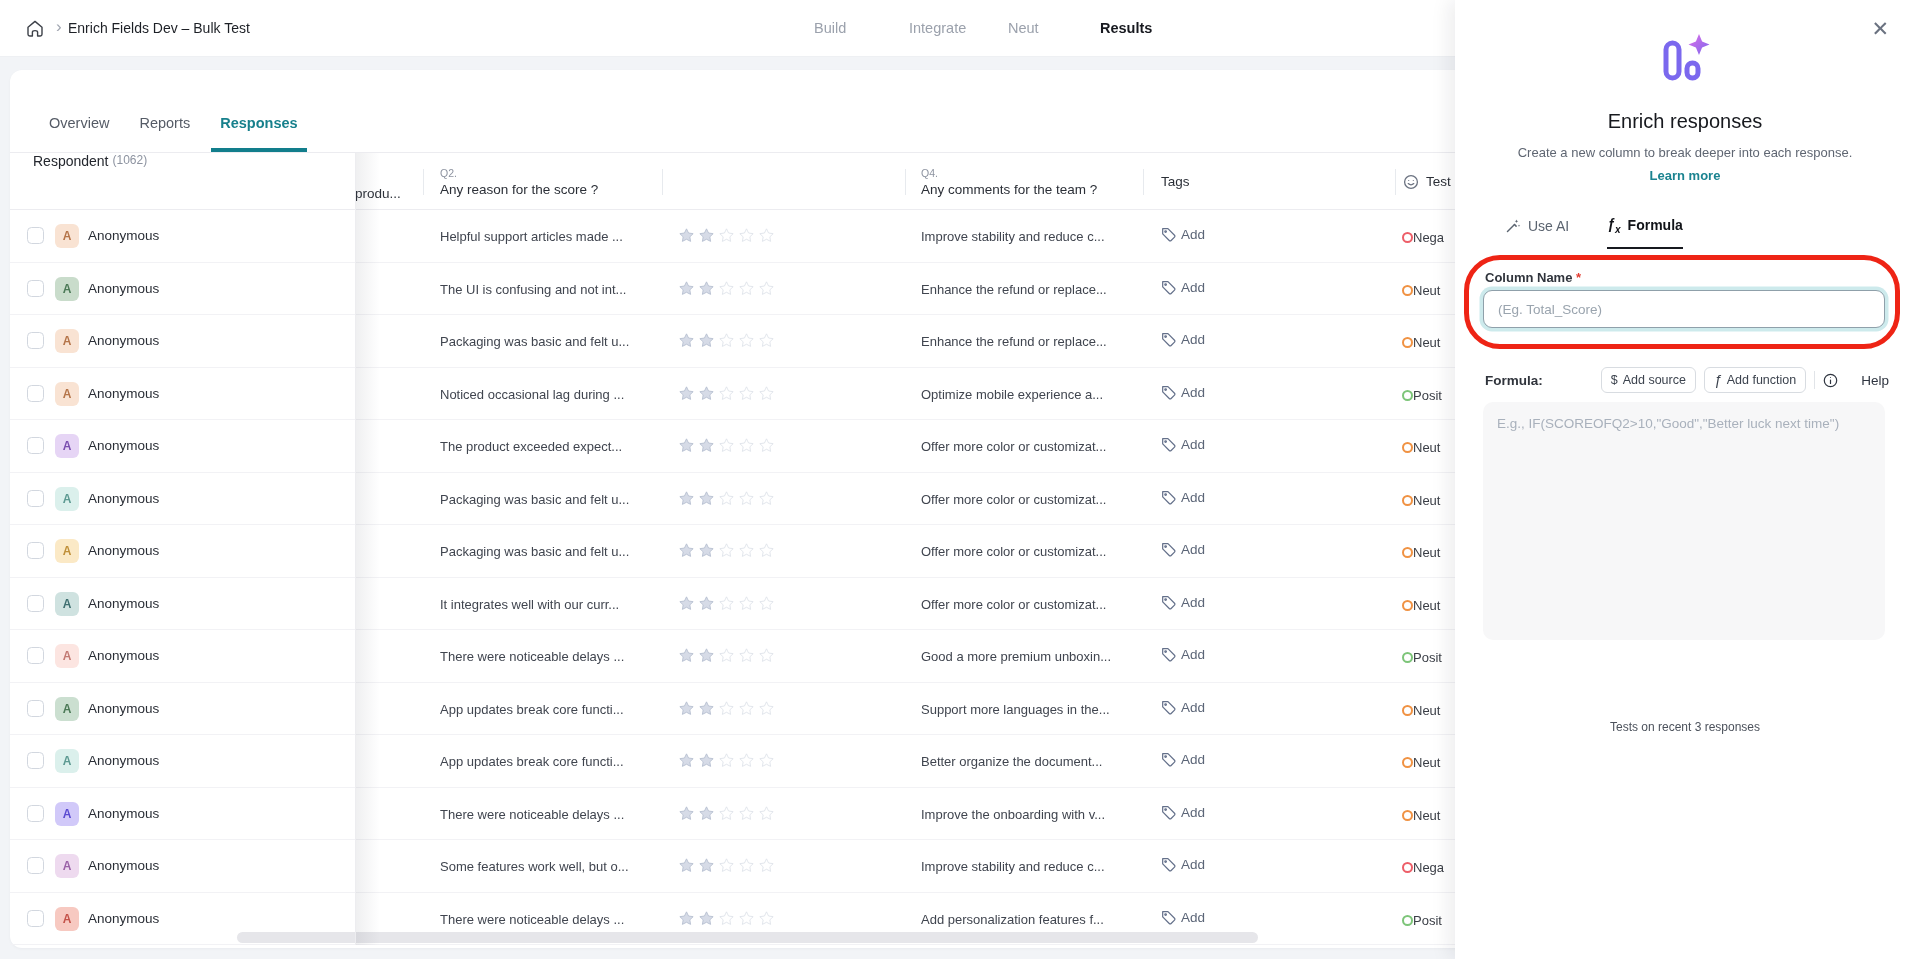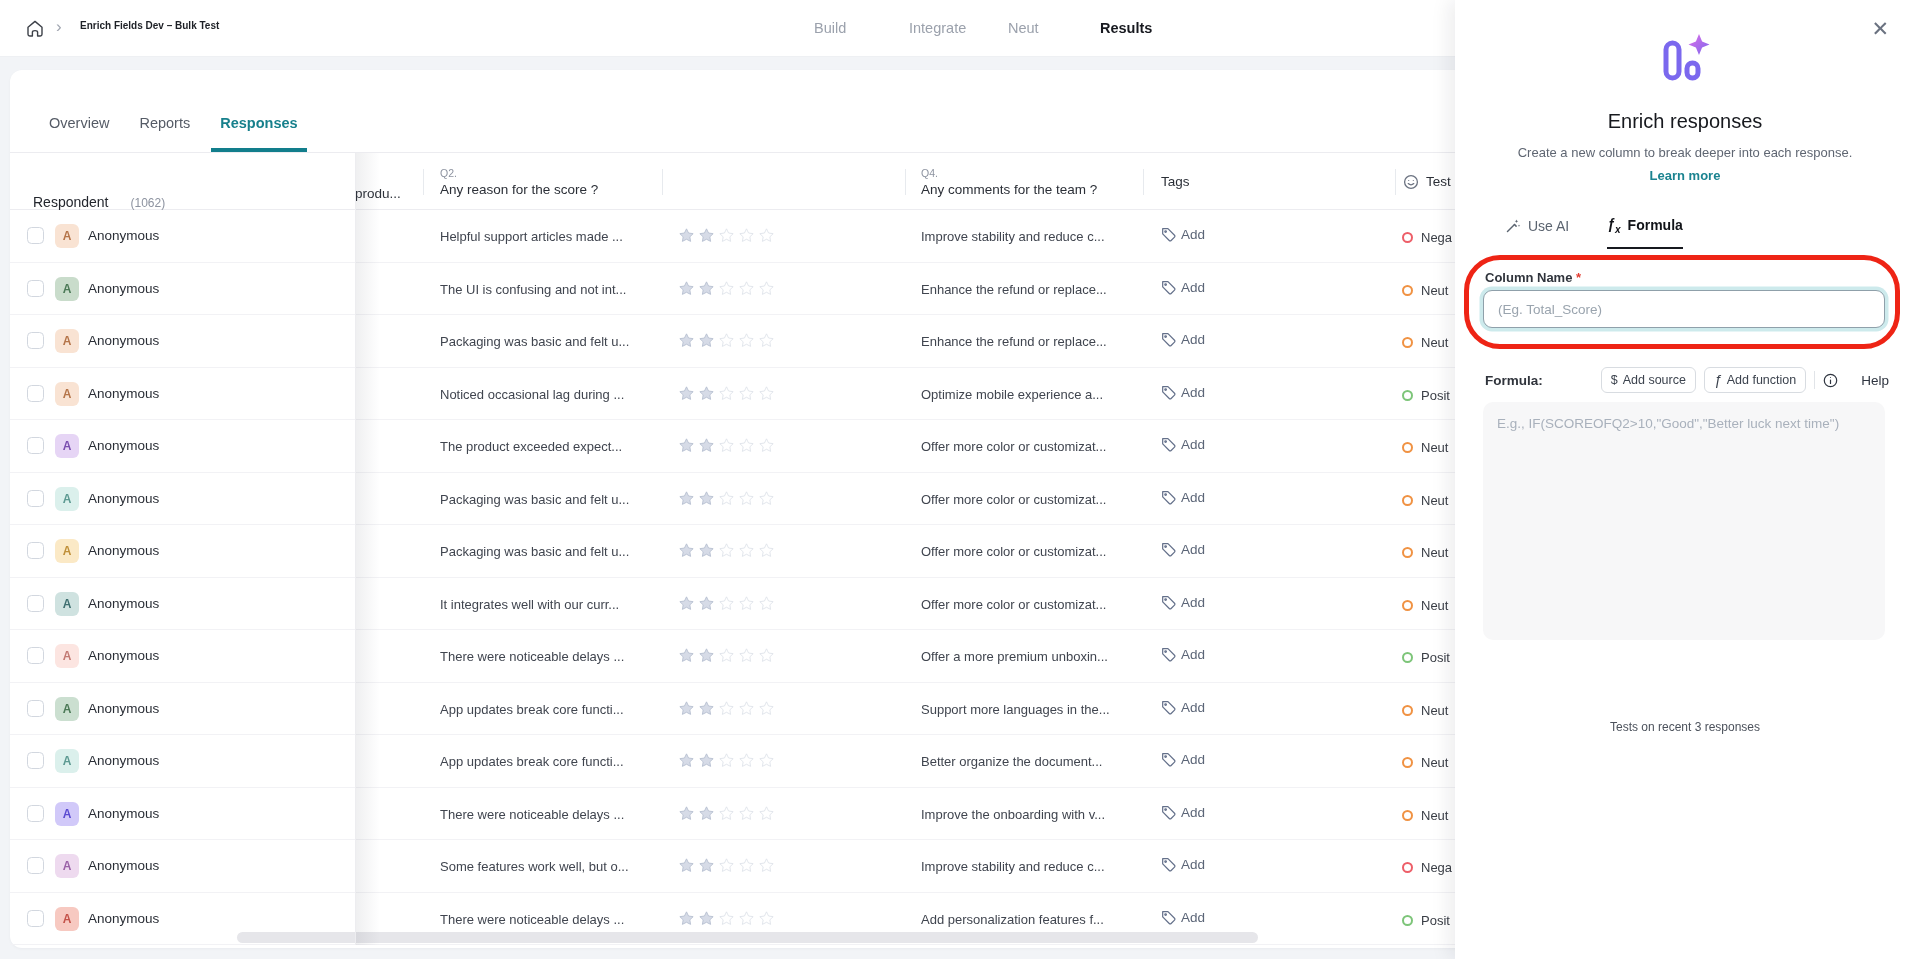--- a/index.html
+++ b/index.html
@@ -3,35 +3,35 @@
 <meta charset="utf-8">
 <style>
   * { margin:0; padding:0; box-sizing:border-box; }
   html,body { width:1915px; height:959px; overflow:hidden; }
   body { font-family:"Liberation Sans", sans-serif; background:#f2f4f7; position:relative; color:#2f333b; }
 
   
   .topbar { position:absolute; left:0; top:0; width:1915px; height:57px; background:#fff; border-bottom:1px solid #eef0f3; }
   .home-btn { position:absolute; left:24px; top:18px; width:22px; height:22px; cursor:pointer; }
   .crumb-chev { position:absolute; left:56px; top:17px; font-size:17px; color:#a0a5b0; }
-  .crumb-title { position:absolute; left:80px; top:20px; font-size:10px; font-weight:bold; color:#1d2026; }
+  .crumb-title { position:absolute; left:68px; top:20px; font-size:14px; font-weight:normal; color:#1d2026; }
   .nav-item { position:absolute; top:20px; font-size:14.5px; color:#9ba1ac; cursor:pointer; }
   .nav-item.active { color:#17191f; font-weight:bold; }
 
   
   .card { position:absolute; left:10px; top:70px; width:1905px; height:878px; background:#fff; border-radius:12px; box-shadow:0 1px 3px rgba(25,30,45,.04); }
 
   
   .tabs { display:flex; padding:28px 0 0 39px; border-bottom:1px solid #ececf0; height:83px; align-items:flex-end; gap:30px; }
   .tab { font-size:14.5px; color:#555b66; padding-bottom:17px; border-bottom:4px solid transparent; cursor:pointer; }
   .tab.active { color:#17808c; font-weight:bold; border-bottom-color:#127e8c; padding-left:9px; padding-right:9px; margin-left:-9px; margin-right:-9px; }
 
   
   .thead { position:relative; height:57px; border-bottom:1px solid #ececf0; }
-  .th-respondent { position:absolute; left:23px; top:0; height:57px; display:flex; align-items:flex-end; gap:22px; font-size:14px; color:#23262d; }
+  .th-respondent { position:absolute; left:23px; top:0; height:57px; display:flex; align-items:flex-start; gap:4px; font-size:14px; color:#23262d; }
   .th-count { font-size:12px; color:#8d93a0; }
   .th-partial { position:absolute; left:345px; top:0; height:57px; display:flex; align-items:flex-end; padding-bottom:9px; font-size:13.5px; color:#2f333b; }
   .th-q { position:absolute; top:0; height:57px; display:flex; flex-direction:column; justify-content:center; gap:3px; }
   .th-qno { font-size:10.5px; color:#8d93a0; }
   .th-qlabel { font-size:13.5px; color:#2b2f37; font-weight:500; }
   .th-plain { position:absolute; top:0; height:57px; display:flex; align-items:center; gap:7px; font-size:13.5px; color:#2b2f37; font-weight:500; }
   .th-sep { position:absolute; top:16px; width:1px; height:26px; background:#e7eaee; }
 
   
   .frozen-border { position:absolute; left:345px; top:83px; width:1px; height:792px; background:#ededf0; z-index:3; }
@@ -42,21 +42,21 @@
   .row { position:relative; height:52.5px; border-bottom:1px solid #f2f2f5; cursor:pointer; }
   .cb { position:absolute; left:17px; top:17px; width:17px; height:17px; border:1.5px solid #d2d7df; border-radius:4.5px; background:#fff; }
   .avatar { position:absolute; left:45px; top:14px; width:24px; height:24px; border-radius:6px; display:flex; align-items:center; justify-content:center; font-size:12px; font-weight:bold; }
   .r-name { position:absolute; left:78px; top:18px; font-size:13.5px; color:#2a2e36; }
   .r-q2 { position:absolute; left:430px; top:19px; font-size:13px; color:#40454f; }
   .r-stars { position:absolute; left:668px; top:17px; display:flex; gap:3px; }
   .star-f path { fill:#d6dbe7; stroke:#b4bdcf; stroke-width:1.2; }
   .star-e path { fill:#ffffff; stroke:#dde1e9; stroke-width:1.2; }
   .r-q4 { position:absolute; left:911px; top:19px; font-size:13px; color:#40454f; }
   .r-add { position:absolute; left:1151px; top:17px; display:flex; align-items:center; gap:5px; font-size:13.5px; color:#5b6577; cursor:pointer; }
-  .r-sent { position:absolute; left:1392px; top:20px; display:flex; align-items:center; gap:8px; font-size:13px; color:#3a3e46; white-space:nowrap; }
+  .r-sent { position:absolute; left:1392px; top:20px; display:flex; align-items:center; font-size:13px; color:#3a3e46; white-space:nowrap; }
   .sent-ring { width:11px; height:11px; border-radius:50%; border:2px solid #999; flex:0 0 auto; }
 
   
   .hscroll { position:absolute; left:227px; top:862px; width:1021px; height:11px; background:#e6e6ea; border-radius:6px; cursor:pointer; }
 
   
   .panel { position:absolute; right:0; top:0; width:460px; height:959px; background:#fff; box-shadow:-6px 0 18px rgba(20,24,40,.08); z-index:10; }
   .p-close { position:absolute; right:26px; top:18px; font-size:21px; color:#6a7280; cursor:pointer; line-height:1; }
   .p-icon { position:absolute; left:50%; transform:translateX(-50%); top:32px; }
   .p-title { position:absolute; left:0; top:110px; width:100%; text-align:center; font-size:20px; font-weight:normal; color:#17191e; }
@@ -462,21 +462,21 @@
           <svg width="17" height="17" viewBox="0 0 24 24" class="star-e">
             <path d="M12 2.6l2.9 5.9 6.5.9-4.7 4.5 1.1 6.4L12 17.3l-5.8 3 1.1-6.4L2.6 9.4l6.5-.9z"></path>
           </svg>
           <svg width="17" height="17" viewBox="0 0 24 24" class="star-e">
             <path d="M12 2.6l2.9 5.9 6.5.9-4.7 4.5 1.1 6.4L12 17.3l-5.8 3 1.1-6.4L2.6 9.4l6.5-.9z"></path>
           </svg>
           <svg width="17" height="17" viewBox="0 0 24 24" class="star-e">
             <path d="M12 2.6l2.9 5.9 6.5.9-4.7 4.5 1.1 6.4L12 17.3l-5.8 3 1.1-6.4L2.6 9.4l6.5-.9z"></path>
           </svg>
         </div>
-    <div class="r-q4">Offer a more premium unboxin...</div>
+    <div class="r-q4">Good a more premium unboxin...</div>
     <div class="r-add">
       <span style="display:inline-flex">
         <svg width="15" height="15" viewBox="0 0 16 16" fill="none" stroke="#64708a" stroke-width="1.3" stroke-linejoin="round">
           <path d="M1.8 1.8 h5.6 l7 7 a1.4 1.4 0 0 1 0 2 l-3.6 3.6 a1.4 1.4 0 0 1 -2 0 l-7 -7 z"></path>
           <circle cx="4.9" cy="4.9" r="0.85"></circle>
         </svg>
       </span>
       <span>Add</span>
     </div>
     <div class="r-sent">

